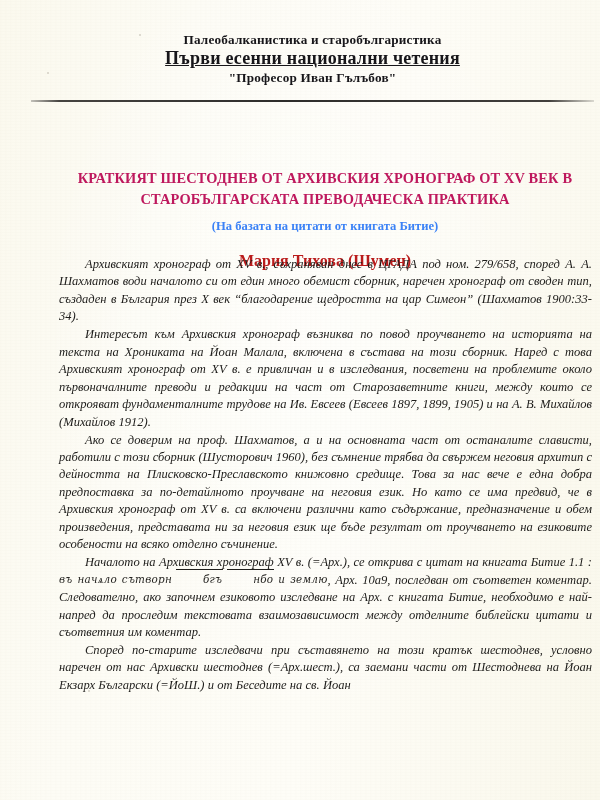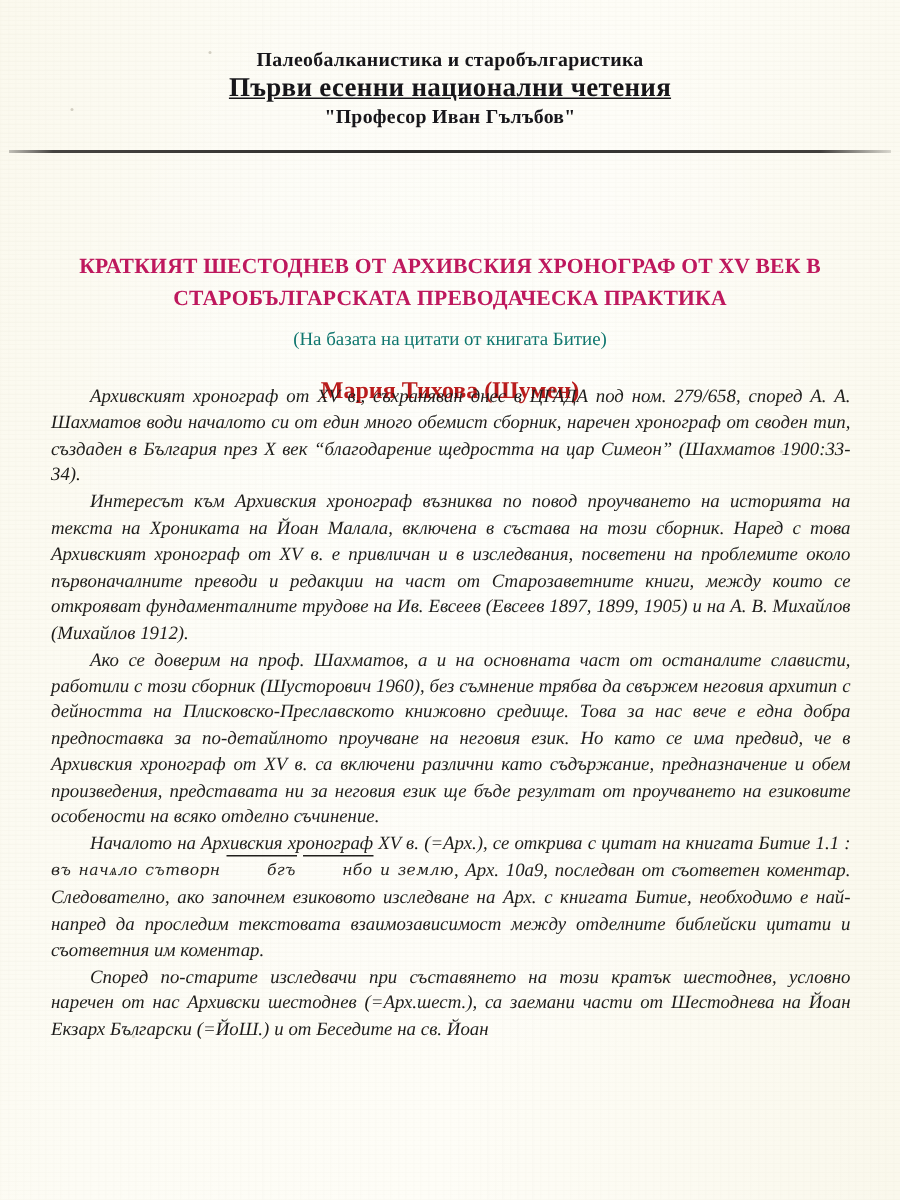--- a/index.html
+++ b/index.html
@@ -9,20 +9,21 @@
   }
   .page {
     position: relative;
     width: 600px;
     height: 800px;
     background: #fdfcf4;
     overflow: hidden;
     font-family: "Liberation Serif", "DejaVu Serif", serif;
     color: #1b1a18;
     box-sizing: border-box;
+    padding-left: 25px;
   }
   
   .paper-tint {
     position: absolute;
     inset: 0;
     background:
       radial-gradient(ellipse at 50% 42%, rgba(255,255,255,0.55) 0%, rgba(253,251,240,0.0) 62%),
       linear-gradient(100deg, #fbf9ee 0%, #fdfcf5 26%, #fefdf7 58%, #faf8ec 100%);
     pointer-events: none;
   }
@@ -82,25 +83,25 @@
   }
   .article-title {
     font-weight: bold;
     font-size: 14.4px;
     line-height: 21px;
     letter-spacing: .15px;
     color: #be185d;
     margin: 0;
   }
   .article-subtitle {
-    font-weight: normal;
+    font-weight: bold;
     font-size: 12.6px;
     line-height: 18px;
     margin-top: 7px;
-    color: #0f766e;
+    color: #3b82f6;
   }
   .author {
     font-weight: bold;
     font-size: 16px;
     line-height: 18px;
     margin-top: 17px;
     color: #b91c1c;
   }
 
   

